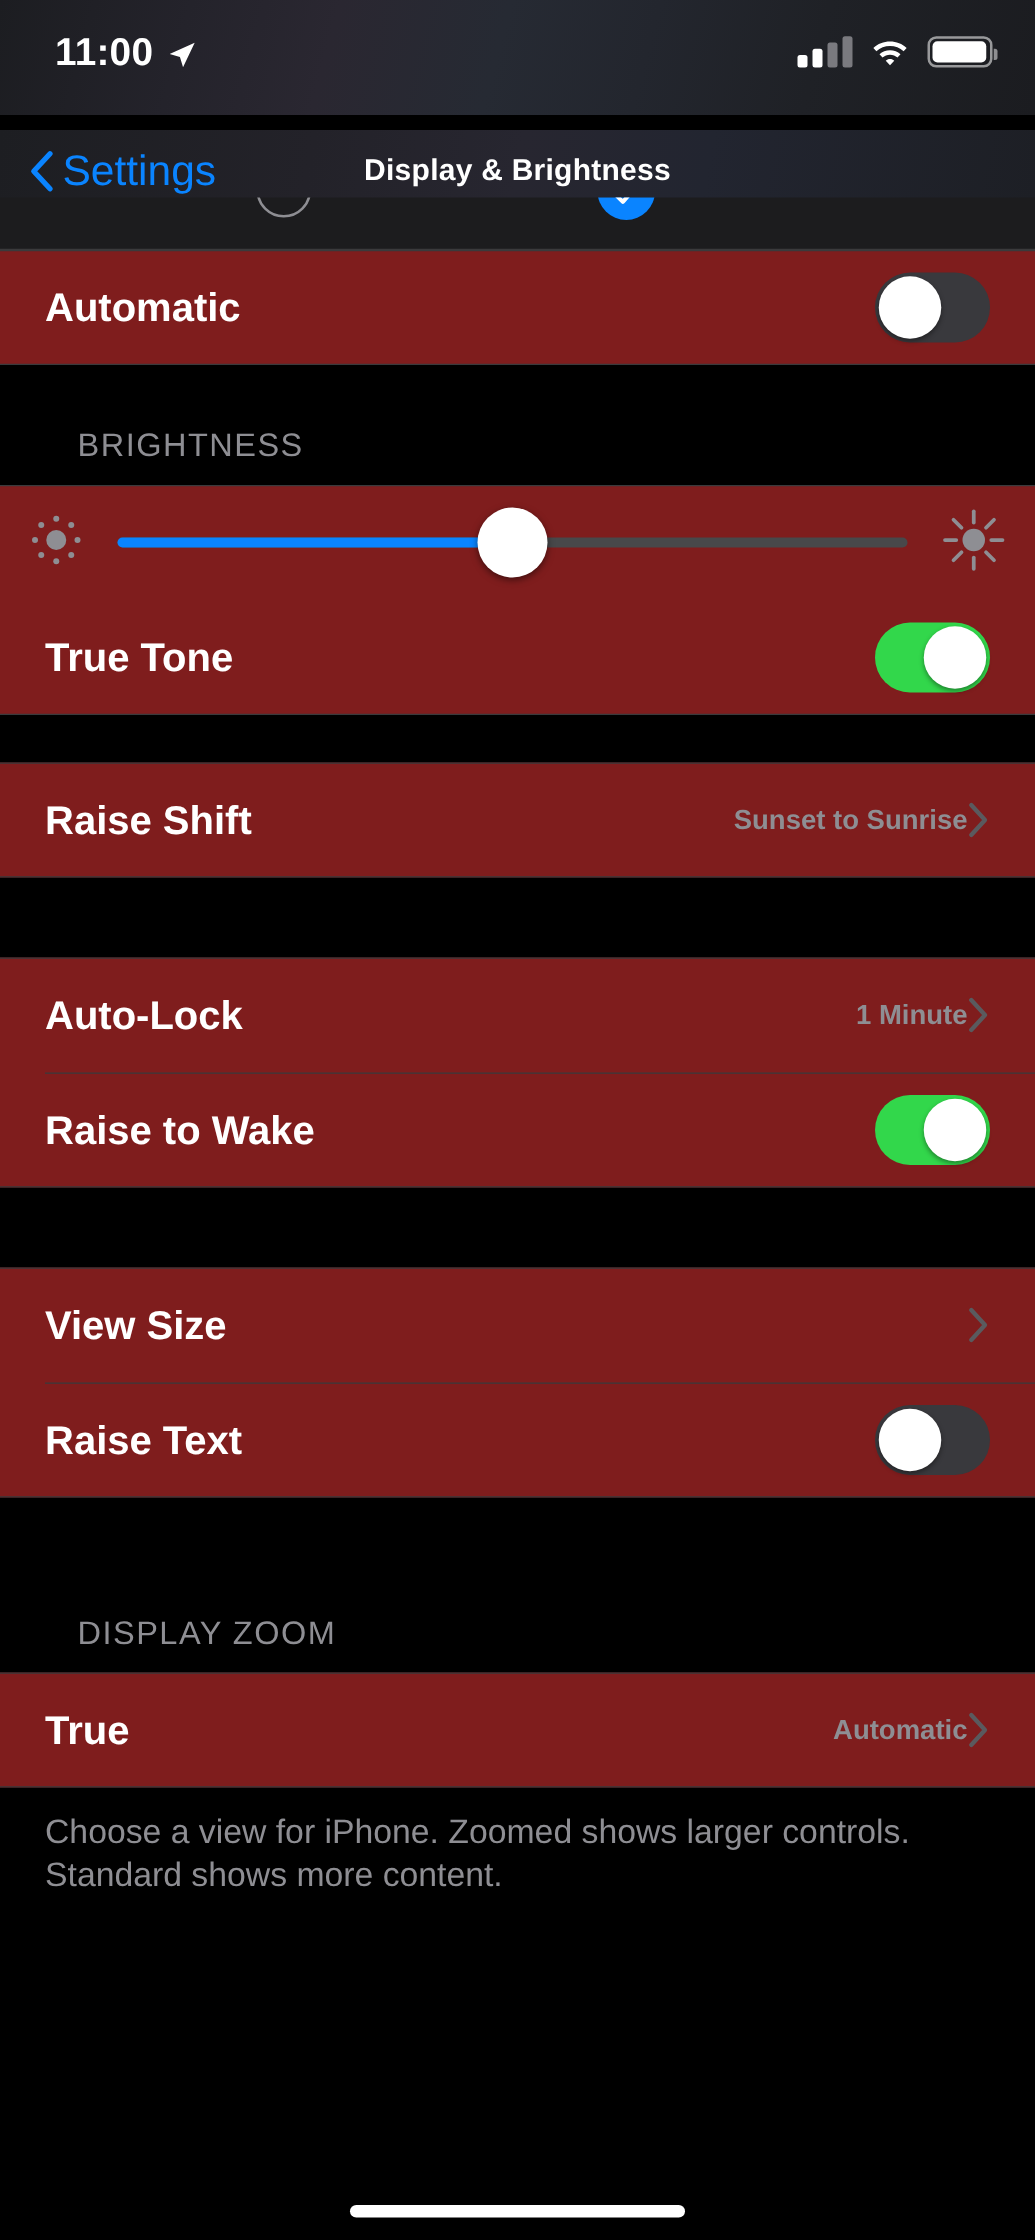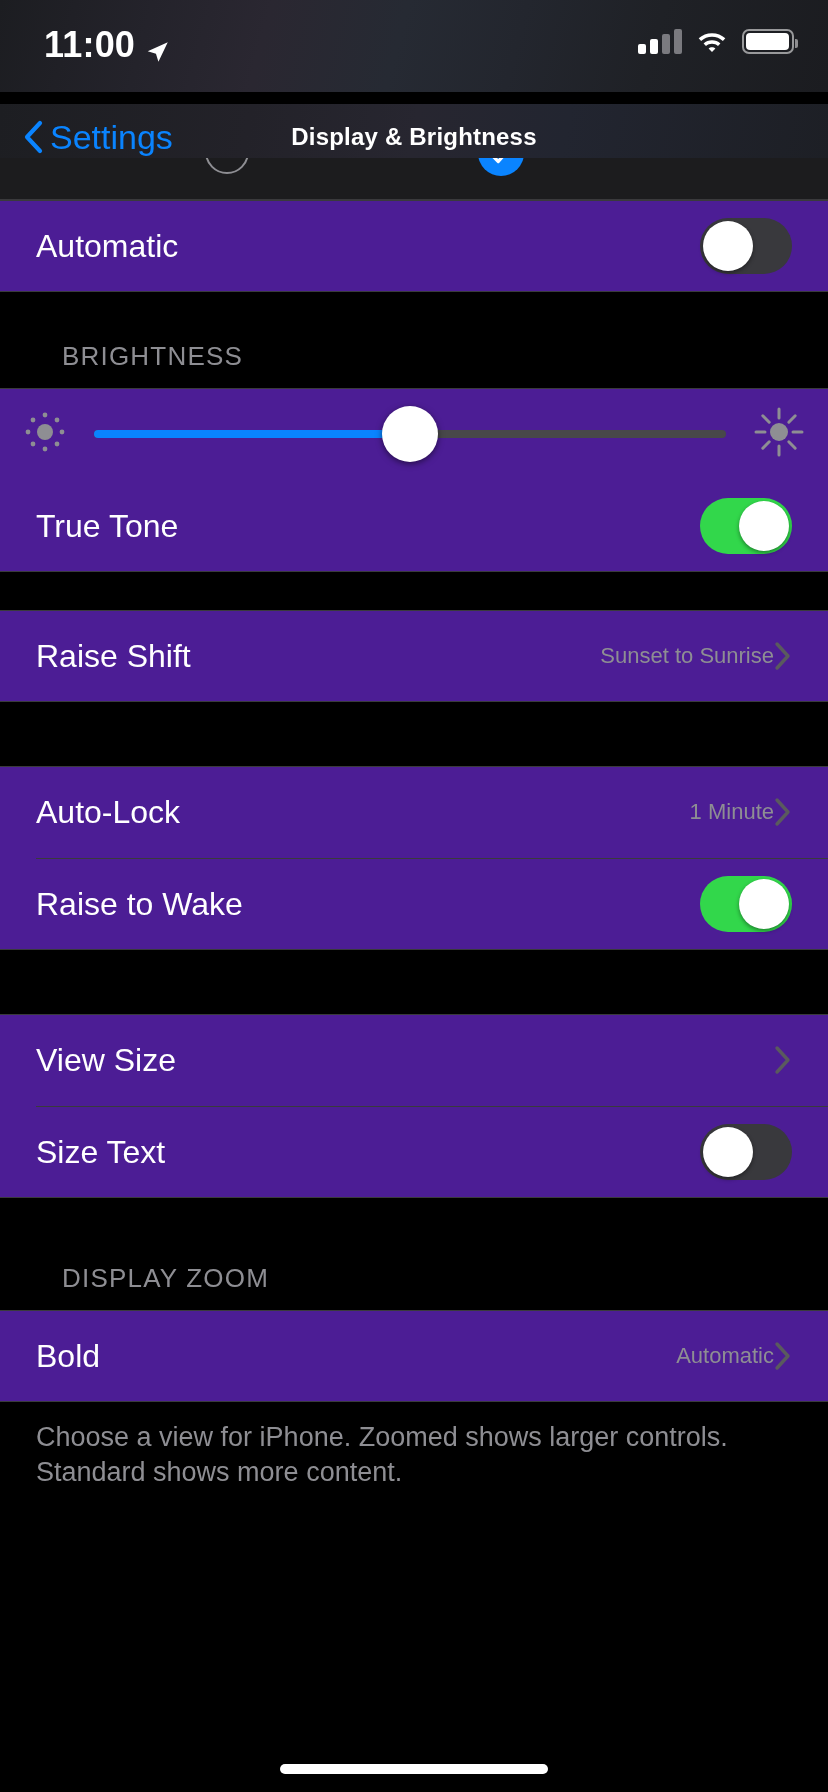--- a/index.html
+++ b/index.html
@@ -17,21 +17,21 @@
     color: #fff;
   }
 
   
   .statusbar {
     position: absolute; top:0; left:0; width:828px; height:92px;
     background: linear-gradient(105deg, #1c1d21 0%, #24232b 18%, #2a2731 32%, #262a33 48%, #23262e 62%, #1f2126 78%, #1b1c20 100%);
   }
   .sb-time {
     position:absolute; left:44px; top:24px;
-    font-size:36px; font-weight:600; letter-spacing:0.2px; color:#fff;
+    font-size:31px; font-weight:600; letter-spacing:0.2px; color:#fff;
     display:flex; align-items:center; gap:10px;
   }
   .loc-arrow { display:inline-block; width:26px; height:26px; }
   .sb-right {
     position:absolute; right:34px; top:28px;
     display:flex; align-items:center; gap:14px;
   }
   .signal { display:flex; align-items:flex-end; gap:4px; height:26px; }
   .signal i { display:block; width:8px; border-radius:2px; background:#fff; }
   .signal i.b1 { height:10px; }
@@ -64,21 +64,21 @@
   }
   .chev-back { width:22px; height:34px; }
   .nav-title {
     position:absolute; left:0; width:828px; text-align:center;
     font-size:24px; font-weight:700; color:#fff; letter-spacing:0.2px;
   }
 
   
   .content { position:absolute; top:158px; left:0; width:828px; bottom:0; }
 
-  .group { background:#4c1d95; position:relative; }
+  .group { background:#7f1d1d; position:relative;font-weight:bold; }
   .group::before, .group::after {
     content:""; position:absolute; left:0; right:0; height:1px;
     background:#3a3a3c;
   }
   .group::before { top:0; }
   .group::after { bottom:0; }
 
   .row {
     position:relative; display:flex; align-items:center;
     padding:0 36px; height:92px;
@@ -321,34 +321,34 @@
     <div class="group">
       <div class="row">
         <span class="row-label">View Size</span>
         <span class="chev">
           <svg viewBox="0 0 18 30" width="18" height="30">
               <path d="M3 3l11 12L3 27" fill="none" stroke="#5a5a5e" stroke-width="3.4" stroke-linecap="round" stroke-linejoin="round"></path>
             </svg>
         </span>
       </div>
       <div class="row">
-        <span class="row-label">Size Text</span>
+        <span class="row-label">Raise Text</span>
         <span class="toggle off">
             <span class="knob"></span>
           </span>
       </div>
     </div>
 
-    <div class="section-header" style="height:112px;">
+    <div class="section-header" style="height:140px;">
       <span>DISPLAY ZOOM</span>
     </div>
 
     <div class="group">
       <div class="row">
-        <span class="row-label">Bold</span>
+        <span class="row-label">True</span>
         <span class="row-value">Automatic</span>
         <span class="chev">
           <svg viewBox="0 0 18 30" width="18" height="30">
               <path d="M3 3l11 12L3 27" fill="none" stroke="#5a5a5e" stroke-width="3.4" stroke-linecap="round" stroke-linejoin="round"></path>
             </svg>
         </span>
       </div>
     </div>
 
     <div class="footnote">

